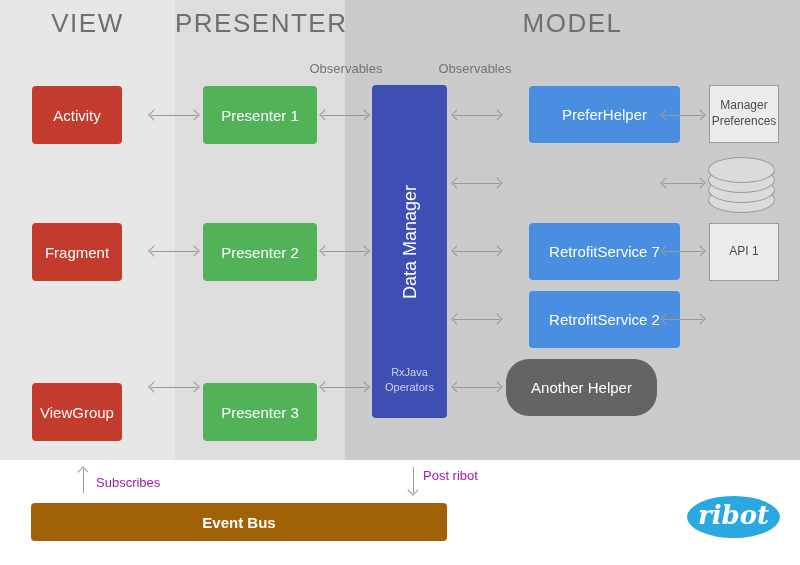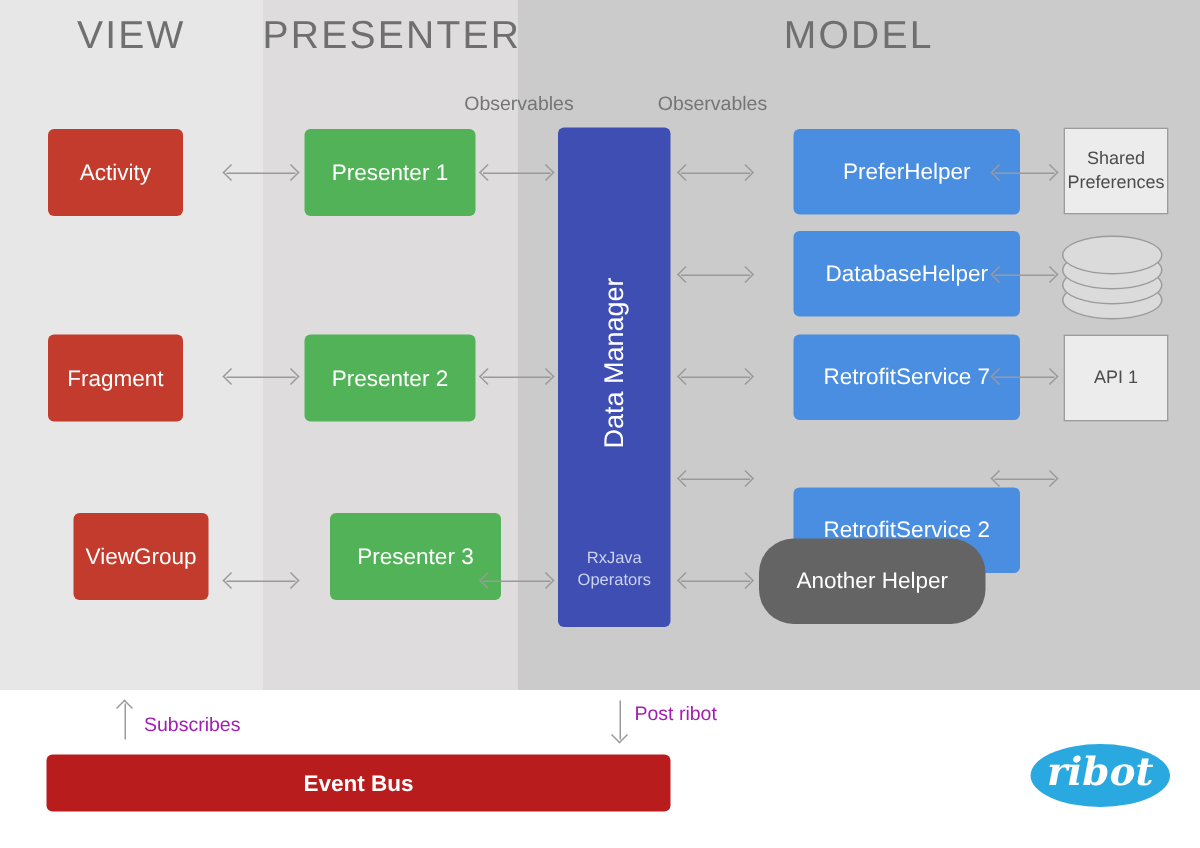--- a/index.html
+++ b/index.html
@@ -15,21 +15,21 @@
                 font-size:26px; color:#6f6f6f; letter-spacing:1.5px; }
 
   
   .box { position:absolute; border-radius:4px; color:#ffffff; font-size:15px;
          display:flex; align-items:center; justify-content:center; text-align:center; }
   .red    { background:#c23b2c; left:32px;  width:90px; height:58px; }
   .green  { background:#52b257; left:203px; width:114px; height:58px; }
   .blue   { background:#4a8ee2; left:529px; width:151px; height:57px; }
   .dark   { background:#646464; left:506px; width:151px; height:57px; }
   .row1 { top:86px; } .row2 { top:154px; } .row3 { top:223px; }
-  .row4 { top:291px;margin-top:34px; } .row5 { top:342px;margin-left:17px; } .row5h { top:359px;border-radius:23px; }
+  .row4 { top:291px; } .row5 { top:383px; } .row5h { top:359px;border-radius:23px; }
 
   
   .dm { position:absolute; left:372px; top:85px; width:75px; height:333px;
         background:#3e4eb2; border-radius:4px; }
   .dm-title { position:absolute; left:50%; top:47%; transform:translate(-50%,-50%) rotate(-90deg);
               color:#fff; font-size:18px; white-space:nowrap; }
   .dm-sub { position:absolute; bottom:24px; left:0; width:100%; text-align:center;
             font-size:11px; line-height:1.3; color:#ccd3ee; }
 
   
@@ -57,21 +57,21 @@
   .varrow { position:absolute; width:0; border-left:1.5px solid #9a9a9a; }
   .varrow.up::before   { content:""; position:absolute; top:-1px; left:-4.8px; width:7px; height:7px;
                          border-left:1.5px solid #9a9a9a; border-top:1.5px solid #9a9a9a;
                          transform:rotate(45deg); }
   .varrow.down::after  { content:""; position:absolute; bottom:-1px; left:-4.8px; width:7px; height:7px;
                          border-right:1.5px solid #9a9a9a; border-bottom:1.5px solid #9a9a9a;
                          transform:rotate(45deg); }
 
   
   .eventbus { position:absolute; left:31px; top:503px; width:416px; height:38px;
-              background:#b91c1c; border-radius:4px; color:#fff; font-weight:bold; font-size:15px;
+              background:#a16207; border-radius:4px; color:#fff; font-weight:bold; font-size:15px;
               display:flex; align-items:center; justify-content:center; }
   .ribot { position:absolute; left:687px; top:496px; width:93px; height:42px;
            background:#29a9e0; border-radius:50%; color:#fff;
            display:flex; align-items:center; justify-content:center;
            font-family:"DejaVu Serif", serif; font-style:italic; font-weight:bold;
            font-size:26px; padding-bottom:4px; }
 </style>
 </head>
 <body>
 
@@ -97,26 +97,25 @@
   <div class="box green row1">Presenter 1</div>
   <div class="box green row3">Presenter 2</div>
   <div class="box green row5">Presenter 3</div>
 
   <div class="dm">
     <div class="dm-title">Data Manager</div>
     <div class="dm-sub">RxJava Operators</div>
   </div>
 
   <div class="box blue row1">PreferHelper</div>
-  <div class="box blue row2">DatabaseHelper</div>
   <div class="box blue row3">RetrofitService 7</div>
   <div class="box blue row4">RetrofitService 2</div>
   <div class="box dark row5h">Another Helper</div>
 
-  <div class="ext" style="top:85px;">Shared Preferences</div>
+  <div class="ext" style="top:85px;">Manager Preferences</div>
   <div class="ext" style="top:223px;">API 1</div>
 
   <div>
     <div class="disk" style="top:187px;"></div>
     <div class="disk" style="top:177px;"></div>
     <div class="disk" style="top:167px;"></div>
     <div class="disk" style="top:157px;"></div>
   </div>
 
   <div class="harrow" style="left:151px; top:115px; width:46px;"></div>

